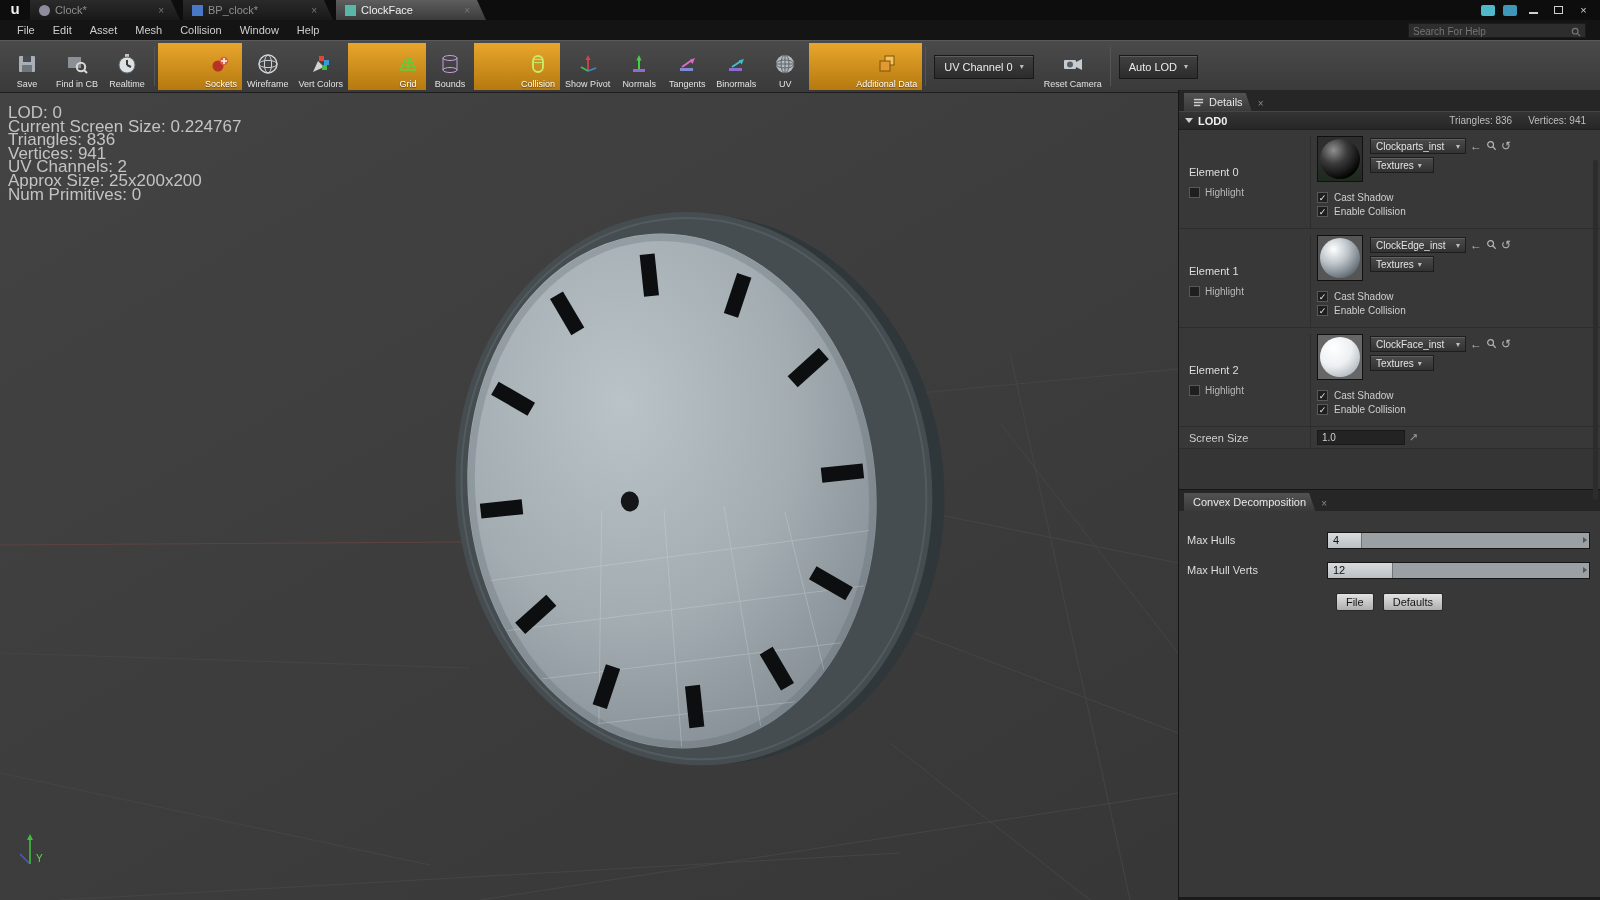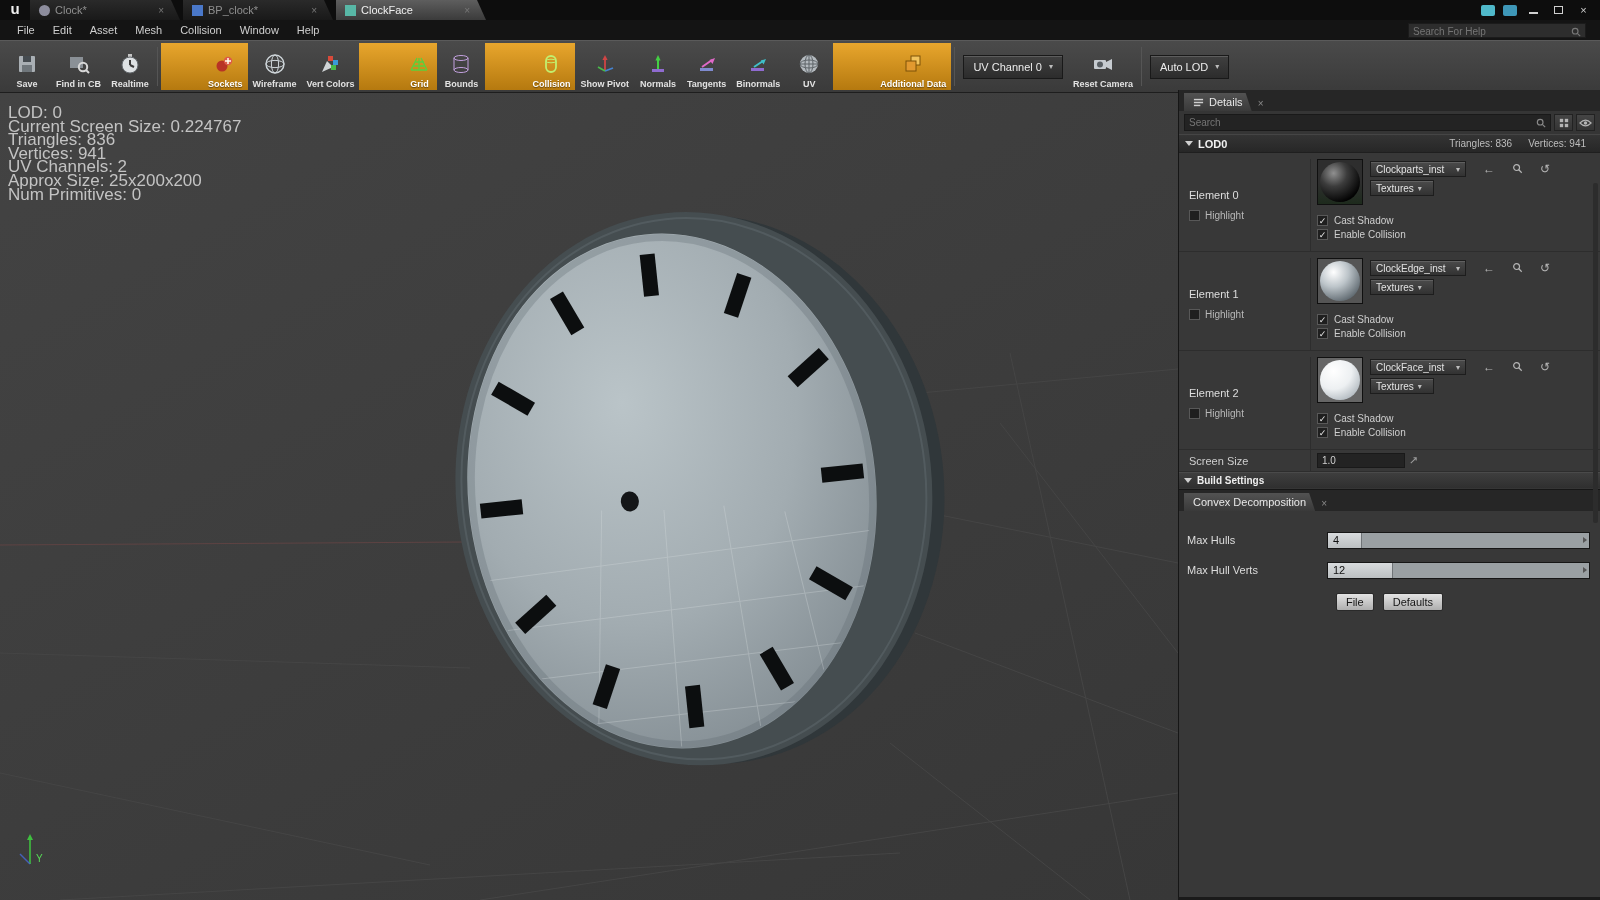--- a/index.html
+++ b/index.html
@@ -26,21 +26,21 @@
 .wmax{width:9px;height:8px;border:1.5px solid #cfcfcf;}
 
 
 .menubar{height:20px;background:#141414;display:flex;align-items:center;padding-left:8px;}
 .menu-item{padding:0 9px;line-height:20px;color:#cfcfcf;}
 .help-search{margin-left:auto;margin-right:14px;width:178px;height:15px;background:#2d2d2d;border:1px solid #1b1b1b;display:flex;align-items:flex-end;padding:0 4px;}
 .help-search input{flex:1;background:transparent;border:none;outline:none;color:#767676;font-size:10px;font-family:"Liberation Sans",sans-serif;}
 
 
 .toolbar{height:53px;background:linear-gradient(#4a4a4a,#3a3a3a);border-top:1px solid #5a5a5a;border-bottom:1px solid #1e1e1e;display:flex;align-items:stretch;padding:2px 3px;}
-.tbtn{min-width:48px;padding:2px 5px 1px;display:flex;flex-direction:column;align-items:center;justify-content:flex-end;gap:2px;color:#e2e2e2;font-size:9px;white-space:nowrap;font-weight:bold;}
+.tbtn{min-width:48px;padding:2px 5px 1px;display:flex;flex-direction:column;align-items:center;justify-content:flex-end;gap:2px;color:#e2e2e2;font-size:9px;white-space:nowrap;}
 .tbtn .ticonbox{width:26px;height:26px;display:flex;align-items:center;justify-content:center;}
 .tbtn.active{background:linear-gradient(#e8a62d,#b5790f);color:#fff;text-shadow:0 1px 1px rgba(0,0,0,.45);padding-left:47px;}
 .tsep{width:1px;background:#262626;border-right:1px solid #555;margin:4px 3px;}
 .dropbtn{align-self:center;height:24px;background:linear-gradient(#404040,#2c2c2c);border:1px solid #191919;box-shadow:inset 0 1px 0 #5d5d5d;color:#ececec;font-size:11px;display:flex;align-items:center;gap:7px;padding:0 9px;margin:0 5px;}
 .caret{font-size:8px;color:#bdbdbd;}
 
 
 .viewport{position:absolute;left:0;top:93px;width:1178px;height:807px;background:linear-gradient(150deg,#434343,#373737);overflow:hidden;}
 .stats{position:absolute;left:8px;top:13px;color:#c3c3c3;font-size:17px;line-height:13.6px;z-index:3;}
 .vpsvg{position:absolute;left:0;top:0;z-index:1;}
@@ -70,21 +70,21 @@
 .matrow{display:flex;gap:7px;}
 .thumb{width:46px;height:46px;border:1px solid #101010;position:relative;flex:none;}
 .thumb .sphere{position:absolute;inset:2px;border-radius:50%;}
 .t0{background:linear-gradient(#2e2e2e 52%,#173а14 100%);background:linear-gradient(#2e2e2e 52%,#16381462 100%),#222;}
 .t0 .sphere{background:radial-gradient(circle at 34% 28%,#909090 0%,#3c3c3c 34%,#030303 76%);}
 .t1{background:#555;}
 .t1 .sphere{background:radial-gradient(circle at 34% 28%,#ffffff 0%,#bcc4c9 38%,#59636a 82%);}
 .t2{background:#666;}
 .t2 .sphere{background:radial-gradient(circle at 34% 28%,#ffffff 0%,#edf0f2 46%,#a6afb6 88%);}
 .matcol{flex:1;display:flex;flex-direction:column;gap:3px;padding-top:2px;}
-.matline{display:flex;align-items:center;gap:17px;}
+.matline{display:flex;align-items:center;gap:4px;}
 .dd{height:16px;background:linear-gradient(#4b4b4b,#323232);border:1px solid #1d1d1d;box-shadow:inset 0 1px 0 #606060;display:flex;align-items:center;font-size:10px;color:#e3e3e3;padding:0 5px;gap:4px;}
 .mat-dd{width:96px;}
 .mat-dd .ddtext{flex:1;overflow:hidden;white-space:nowrap;}
 .tex-dd{width:64px;}
 .mini-ic{color:#b5b5b5;font-size:12px;line-height:12px;}
 .chkline{display:flex;align-items:center;gap:6px;margin-top:8px;color:#cfcfcf;font-size:10px;}
 .proprow{display:flex;align-items:center;height:22px;border-bottom:1px solid #2d2d2d;}
 .proplabel{width:132px;padding-left:10px;color:#cfcfcf;border-right:1px solid #2d2d2d;align-self:stretch;display:flex;align-items:center;}
 .propval{padding-left:6px;display:flex;align-items:center;gap:4px;}
 .valbox{width:88px;height:15px;background:#232323;border:1px solid #191919;color:#cfcfcf;font-size:10px;display:flex;align-items:center;padding:0 4px;}
@@ -417,43 +417,20 @@
       <div class="ptab">
         <svg width="11" height="11" viewBox="0 0 12 12">
             <rect x="1" y="2" width="10" height="1.6" fill="#cfcfcf"></rect>
             <rect x="1" y="5.2" width="10" height="1.6" fill="#cfcfcf"></rect>
             <rect x="1" y="8.4" width="7" height="1.6" fill="#cfcfcf"></rect>
           </svg>
         <span>Details</span>
       </div>
       <span class="ptab-close">×</span>
     </div>
-    <div class="search-row">
-      <div class="search-input">
-        <input placeholder="Search" style="">
-        <svg width="10" height="10" viewBox="0 0 12 12">
-            <circle cx="5" cy="5" r="3.4" fill="none" stroke="#8a8a8a" stroke-width="1.4"></circle>
-            <line x1="7.6" y1="7.6" x2="11" y2="11" stroke="#8a8a8a" stroke-width="1.4"></line>
-          </svg>
-      </div>
-      <div class="sqbtn">
-        <svg width="10" height="10" viewBox="0 0 12 12">
-            <rect x="1" y="1" width="4" height="4" fill="#b5b5b5"></rect>
-            <rect x="7" y="1" width="4" height="4" fill="#b5b5b5"></rect>
-            <rect x="1" y="7" width="4" height="4" fill="#b5b5b5"></rect>
-            <rect x="7" y="7" width="4" height="4" fill="#b5b5b5"></rect>
-          </svg>
-      </div>
-      <div class="sqbtn">
-        <svg width="13" height="10" viewBox="0 0 14 10">
-            <path d="M1 5 Q7 -1 13 5 Q7 11 1 5 Z" fill="none" stroke="#b5b5b5" stroke-width="1.2"></path>
-            <circle cx="7" cy="5" r="1.8" fill="#b5b5b5"></circle>
-          </svg>
-      </div>
-    </div>
     <div class="lod-header">
       <span class="tri-down"></span>
       <span class="lod-title">LOD0</span>
       <span class="lod-stats">
         <span>Triangles: 836</span>
         <span>Vertices: 941</span>
       </span>
     </div>
     <div class="props">
       <div class="vscroll"></div>
@@ -596,24 +573,20 @@
       <div class="proprow">
         <div class="proplabel">Screen Size</div>
         <div class="propval">
           <div class="valbox">1.0</div>
           <svg width="9" height="9" viewBox="0 0 10 10">
               <path d="M2 8 L8 2 M5 2 H8 V5" stroke="#9a9a9a" fill="none" stroke-width="1.2"></path>
             </svg>
         </div>
       </div>
 
-      <div class="section-h">
-        <span class="tri-down"></span>
-        <span>Build Settings</span>
-      </div>
     </div>
   </div>
 
   <div class="convex">
     <div class="paneltabs">
       <div class="ptab">
         <span>Convex Decomposition</span>
       </div>
       <span class="ptab-close">×</span>
     </div>

